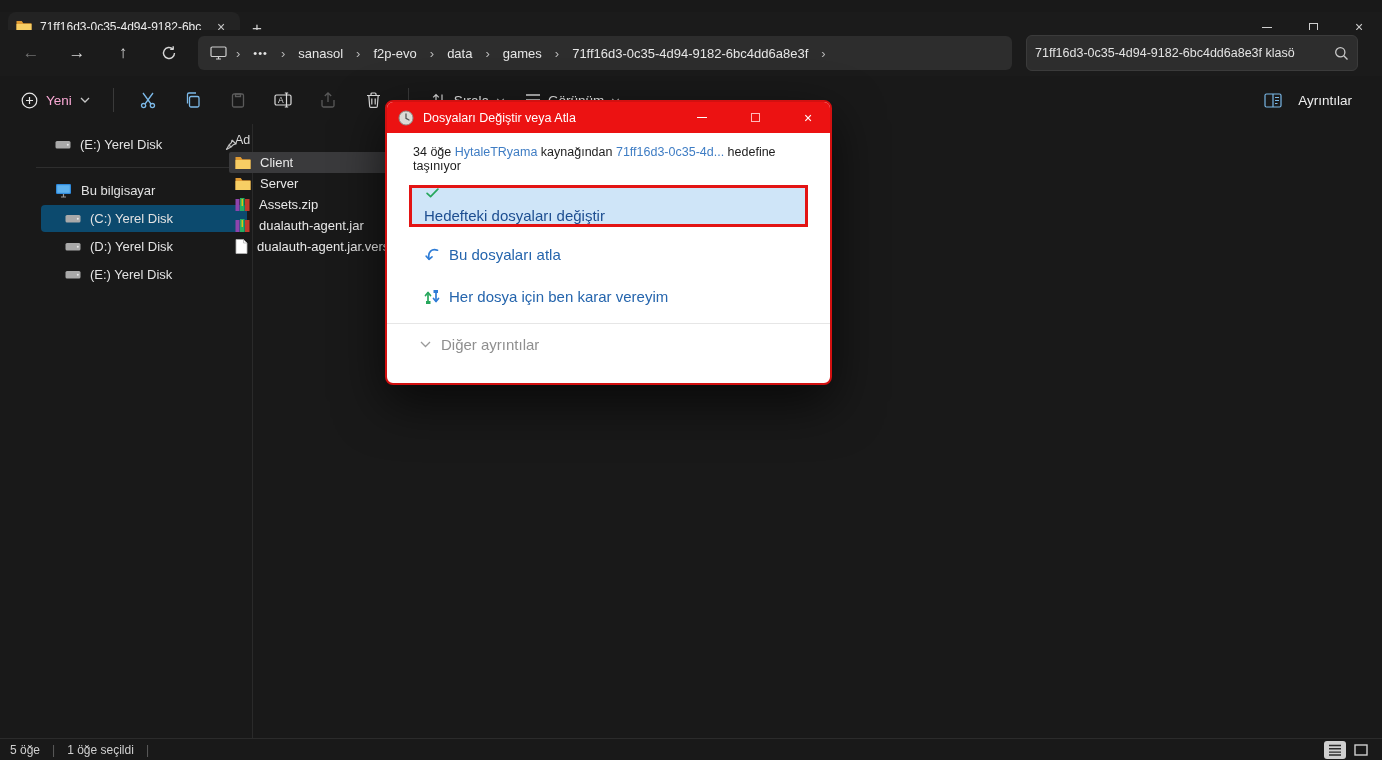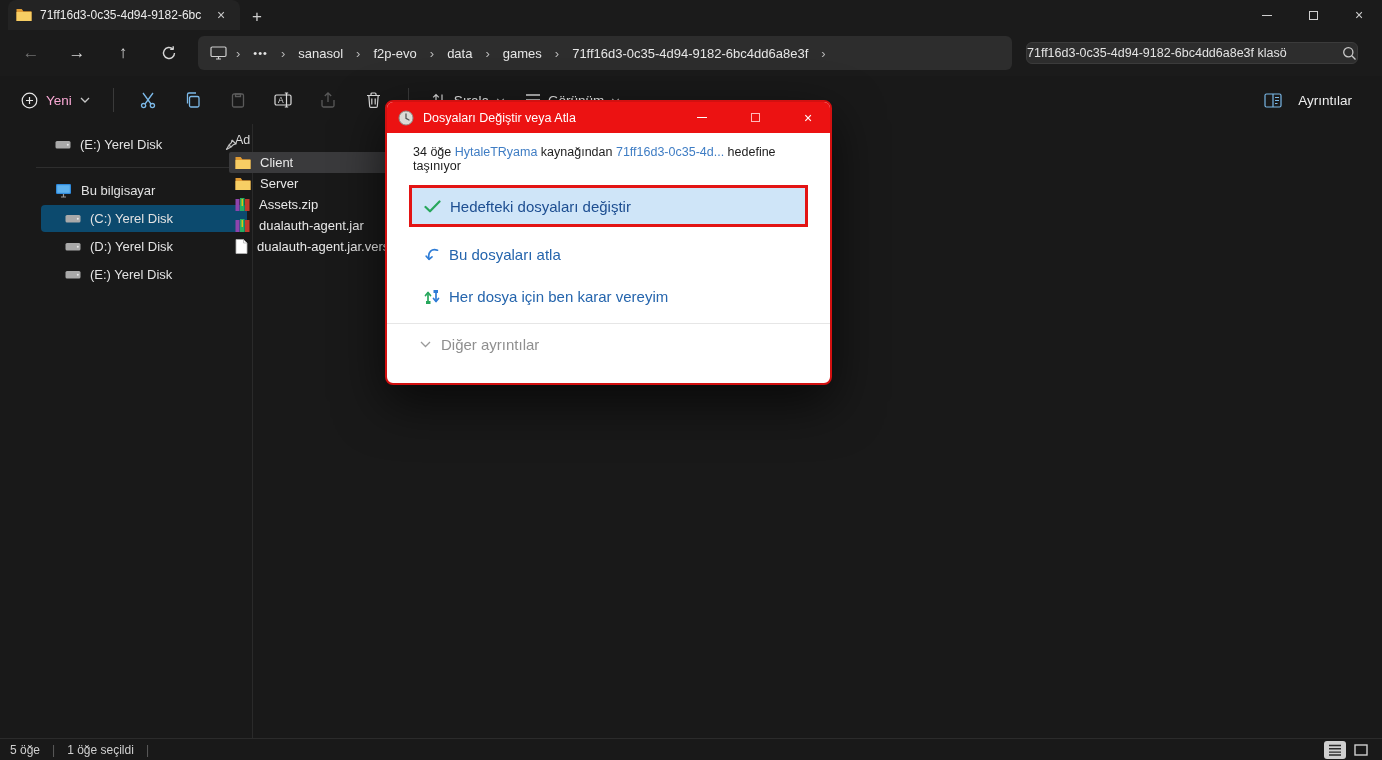--- a/index.html
+++ b/index.html
@@ -1,38 +1,38 @@
 <!DOCTYPE html>
 <html><head>
 <meta charset="utf-8">
 <style>
   * { margin:0; padding:0; box-sizing:border-box; }
   html,body { width:1382px; height:760px; overflow:hidden; }
   body { background:#191919; font-family:"Liberation Sans", sans-serif; position:relative; color:#e6e6e6; }
   svg { display:block; }
 
   
-  .titlebar { position:absolute; top:0; left:0; right:0; height:30px; background:#1b1b1b; display:flex; align-items:flex-end; }
+  .titlebar { position:absolute; top:12px; left:0; right:0; height:30px; background:#1b1b1b; display:flex; align-items:flex-end; }
   .tab { margin-left:8px; height:30px; width:232px; background:#232323; border-radius:8px 8px 0 0; display:flex; align-items:center; padding:0 8px; gap:8px; }
   .tab-title { font-size:12px; color:#ececec; white-space:nowrap; overflow:hidden; flex:1; }
   .tab-close { color:#c9c9c9; font-size:14px; width:22px; height:20px; display:flex; align-items:center; justify-content:center; border-radius:4px; }
   .newtab { width:34px; height:26px; display:flex; align-items:center; justify-content:center; color:#cfcfcf; font-size:17px; }
   .win-controls { margin-left:auto; display:flex; height:30px; }
   .win-btn { width:46px; height:30px; display:flex; align-items:center; justify-content:center; color:#cfcfcf; font-size:14px; }
   .min-line { width:10px; height:1px; background:#cfcfcf; display:inline-block; }
   .max-box { width:9px; height:9px; border:1px solid #cfcfcf; display:inline-block; }
 
   
   .navbar { position:absolute; top:30px; left:0; right:0; height:46px; background:#1b1b1b; display:flex; align-items:center; padding:0 8px; }
   .nav-btn { width:46px; height:36px; display:flex; align-items:center; justify-content:center; font-size:17px; color:#d6d6d6; border-radius:4px; }
   .nav-btn.dim { color:#6f6f6f; }
   .addressbar { height:34px; width:814px; background:#2d2d2d; border-radius:6px; display:flex; align-items:center; padding:0 12px; gap:9px; font-size:13px; color:#e6e6e6; margin-left:6px; }
   .crumb { white-space:nowrap; padding:2px 4px; border-radius:3px; }
   .crumb-chev { color:#b9b9b9; font-size:13px; }
-  .searchbox { margin-left:14px; height:22px; width:332px; background:#2d2d2d; border:1px solid #3b3b3b; border-radius:6px; display:flex; align-items:center; padding:0 0; }
+  .searchbox { margin-left:14px; height:36px; width:332px; background:#2d2d2d; border:1px solid #3b3b3b; border-radius:6px; display:flex; align-items:center; padding:0 8px; }
   .searchbox input { flex:1; background:transparent; border:none; outline:none; color:#e3e3e3; font-size:12.5px; font-family:inherit; }
 
   
   .toolbar { position:absolute; top:76px; left:0; right:0; height:48px; background:#191919; display:flex; align-items:center; padding:0 10px; }
   .tb-new { display:flex; align-items:center; gap:8px; padding:0 11px; height:36px; border-radius:4px; font-size:13.5px; color:#f9a8d4; }
   .tb-sep { width:1px; height:24px; background:#3a3a3a; margin:0 12px; }
   .tb-icon { width:45px; height:36px; display:flex; align-items:center; justify-content:center; border-radius:4px; }
   .tb-labeled { display:flex; align-items:center; gap:7px; padding:0 10px; height:36px; font-size:13.5px; color:#e8e8e8; }
   .tb-spacer { flex:1; }
   .tb-details { display:flex; align-items:center; gap:16px; padding:0 12px; height:36px; font-size:13.5px; color:#eeeeee; margin-right:8px; }
@@ -64,21 +64,21 @@
   .dlg-titlebar { height:31px; background:#ec1212; display:flex; align-items:center; padding-left:11px; gap:9px; }
   .dlg-title { color:#ffffff; font-size:12.5px; flex:1; }
   .dlg-ctl { width:44px; height:31px; display:flex; align-items:center; justify-content:center; color:#ffffff; font-size:14px; }
   .dlg-min { width:10px; height:1px; background:#ffffff; display:inline-block; }
   .dlg-max { width:9px; height:9px; border:1px solid #ffb9b9; display:inline-block; }
   .dlg-body { padding:0 26px; }
   .dlg-msg { margin-top:12px; font-size:12.5px; color:#1c1c1c; white-space:pre-wrap; }
   .dlg-link { color:#3f7dc4; }
   .dlg-heading { margin-top:8px; font-size:18.5px; font-weight:400; color:#202020; }
   .opt-annotation { margin:12px -4px 0; border:3px solid #e31414; background:#cfe5f8; }
-  .opt-row { height:36px; display:flex; align-items:center; gap:9px; padding-left:12px; }
+  .opt-row { height:36px; display:flex; align-items:flex-start; gap:9px; padding-left:12px;flex-direction:column; }
   .opt-row .opt-label { font-size:15px; color:#1d4e91; }
   .opt-plain { margin-top:13px; height:29px; display:flex; align-items:center; gap:9px; padding-left:11px; }
   .opt-plain .opt-label { font-size:15px; color:#2565ad; }
   .dlg-divider { margin:12px -26px 0; height:1px; background:#e6e6e6; }
   .dlg-footer { height:41px; display:flex; align-items:center; gap:10px; padding-left:7px; color:#8f8f8f; font-size:15px; }
 </style>
 </head>
 <body>
 
 <div class="titlebar">

